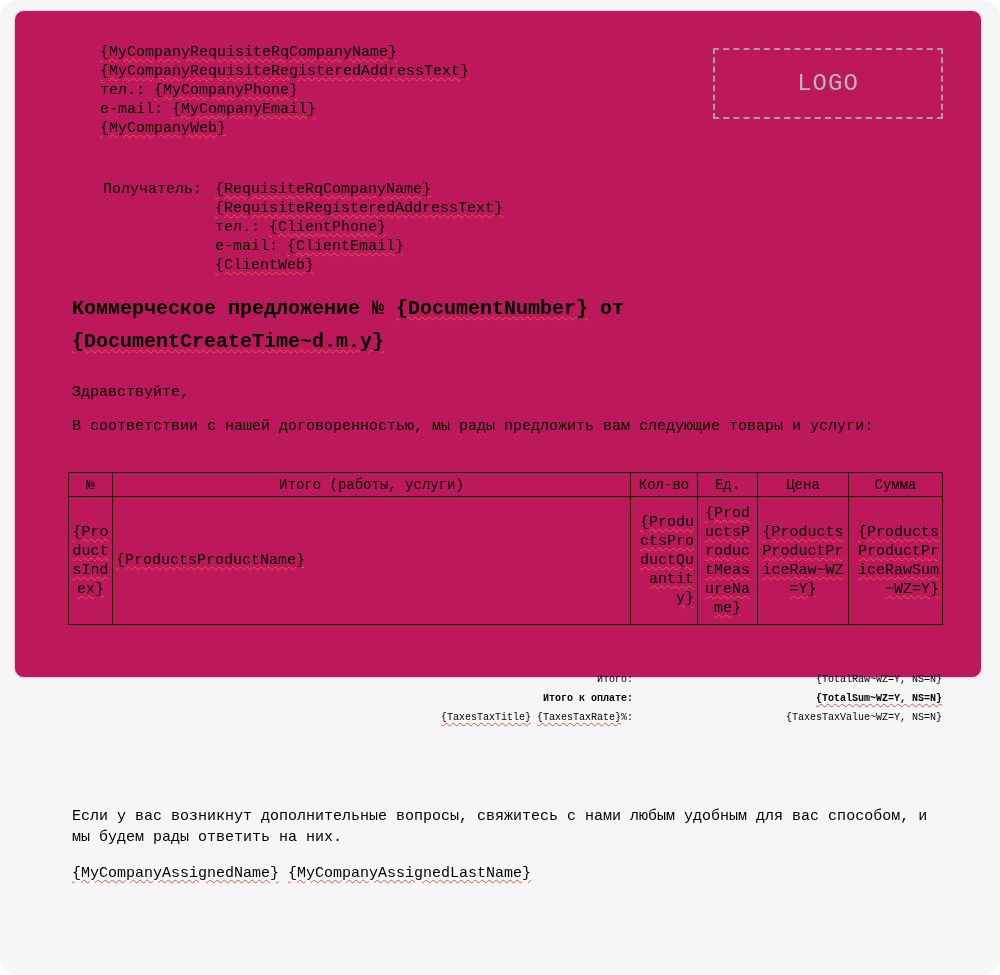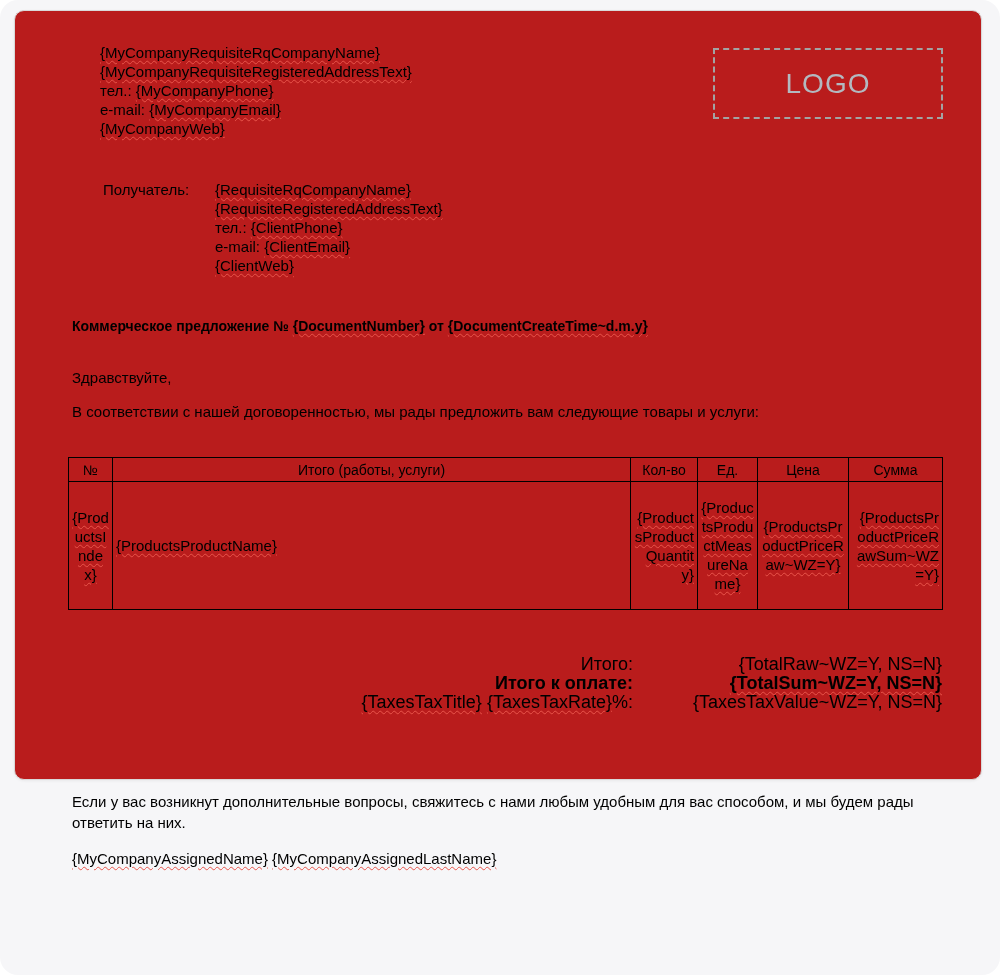--- a/index.html
+++ b/index.html
@@ -11,57 +11,58 @@
     position:relative;
     overflow:hidden;
   }
   .surface{
     position:absolute;inset:0;
     background:#f6f6f8;
     border-radius:18px;
   }
   .card{
     position:absolute;left:14px;top:10px;
-    width:968px;height:770px;
+    width:968px;height:668px;
     box-sizing:border-box;
-    background:#b91c1c;
+    background:#be185d;
     border:1px solid #d9d9d9;
     border-radius:10px;
     box-shadow:0 1px 3px rgba(0,0,0,.06);
+    font-family:Liberation Mono, monospace;
   }
   p{margin:0;}
   .line{font-size:15px;line-height:19px;}
   
   .ph{
     text-decoration-line:underline;
     text-decoration-style:wavy;
     text-decoration-color:var(--squiggle,#e8544a);
     text-decoration-thickness:1px;
     text-underline-offset:2px;
   }
   .company-block{margin:32px 0 0 85px;}
   .logo-box{
     position:absolute;top:37px;right:38px;
     width:230px;height:71px;
     box-sizing:border-box;
     border:2px dashed var(--logo-border,#a3a3a3);
     display:flex;align-items:center;justify-content:center;
   }
   .logo-text{
-    font-size:28px;
+    font-size:24px;
     letter-spacing:1px;
     color:var(--logo-text,#b3b9c0);
     font-weight:500;
   }
   .recipient-row{margin:42px 0 0 88px;display:flex;}
   .recipient-label{width:112px;font-size:15px;line-height:19px;}
   .title{
-    margin:35px 0 0 57px;
+    margin:17px 0 0 57px;
     max-width:620px;
-    font-size:14px;line-height:33px;font-weight:bold;
+    font-size:20px;line-height:33px;font-weight:bold;
   }
   .greeting{margin:25px 0 0 57px;font-size:15px;line-height:19px;}
   .intro{margin:15px 0 0 57px;font-size:15px;line-height:19px;}
   table.products{
     margin:36px 0 0 53px;
     width:874px;
     border-collapse:collapse;
     table-layout:fixed;
   }
   table.products th, table.products td{
@@ -80,21 +81,21 @@
     vertical-align:middle;
     padding:2px 3px;
     word-break:break-all;
   }
   td.c-idx{text-align:center;}
   td.c-name{text-align:left;padding-left:8px;word-break:normal;}
   td.c-qty{text-align:right;}
   td.c-unit{text-align:center;}
   td.c-price{text-align:center;}
   td.c-sum{text-align:right;}
-  .totals{margin:45px 0 0 53px;width:874px;font-size:18px;line-height:19px;}
+  .totals{margin:45px 0 0 53px;width:874px;font-size:10px;line-height:19px;}
   .t-row{display:flex;}
   .t-label{width:565px;text-align:right;white-space:pre;}
   .t-value{width:309px;text-align:right;}
   .t-row.bold .t-label,.t-row.bold .t-value{font-weight:bold;}
   .closing{margin:79px 0 0 57px;max-width:860px;font-size:15px;line-height:21px;}
   .signoff{margin:35px 0 0 61px;font-size:15px;line-height:19px;}
   .signature{margin:16px 0 0 57px;font-size:15px;line-height:19px;}
 </style>
 </head>
 <body>

